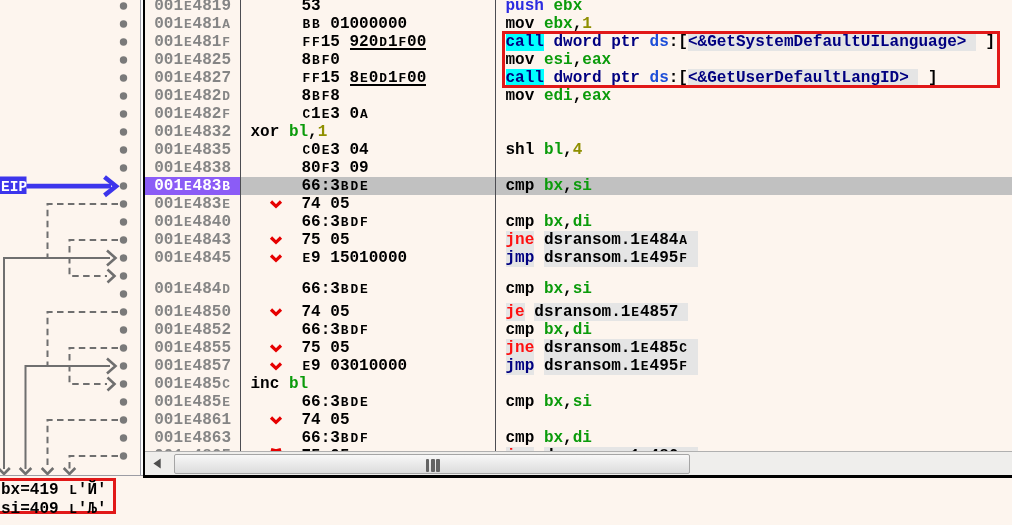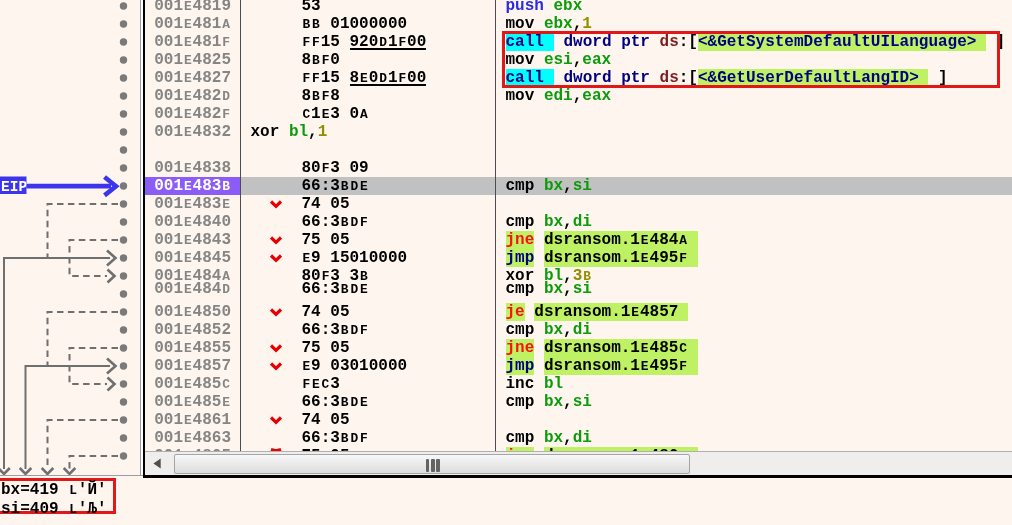--- a/index.html
+++ b/index.html
@@ -4,24 +4,24 @@
 body{width:1012px;height:525px;overflow:hidden;position:relative;background:#fdf5ee;
  font-family:"Liberation Mono",monospace;font-size:16px;color:#000;font-weight:bold}
 #tbl{position:absolute;left:0;top:0;width:1012px;height:451px;overflow:hidden}
 .row{position:absolute;left:145px;width:867px;height:18px;line-height:18px;white-space:pre;display:flex}
 .ca{width:94.5px;color:#858585;padding-left:9.2px;box-sizing:border-box;flex:none}
 .cb{width:255px;padding-left:62px;box-sizing:border-box;flex:none}
 .cd{flex:1;padding-left:11px;box-sizing:border-box}
 b{display:inline-block;width:9.6px;font-size:12.9px;text-align:center}
 .sel{background:#c1c1c1}
 .sel .ca{background:#8b5cf6;color:#fff}
-.y{background:#bef264}
-.cy{background:#00ffff;color:#000080;padding-right:10px}
+.y{background:#e5e5e5}
+.cy{background:#00ffff;color:#000080;padding-right:0}
 .nv{color:#000080}
-.mg{color:#7f1d1d}
+.mg{color:#1d4ed8}
 .gr{color:#0b9b0b}
 .ol{color:#8f8f00}
 .bl{color:#2b2be0}
 .rd{color:#ff1010}
 .u{background:linear-gradient(#000,#000) 0 15px/100% 2px no-repeat}
 .vline{position:absolute;top:0;height:451px;width:1.8px;background:#4c4c52}
 #bL{position:absolute;left:143px;top:0;width:2.3px;height:477px;background:#000}
 #sgl{position:absolute;left:139.8px;top:0;width:1.4px;height:476px;background:#9c9ca4}
 #sgw{position:absolute;left:141.2px;top:0;width:1.8px;height:476px;background:#fdfdfd}
 #bB{position:absolute;left:143px;top:474.5px;width:869px;height:3px;background:#000}
@@ -36,33 +36,33 @@
 </style></head><body>
 <div id="tbl">
 <div class="row" style="top:-3px"><div class="ca">001<b>E</b>4819</div><div class="cb">53</div><div class="cd"><span class="bl">push</span> <span class="gr">ebx</span></div></div>
 <div class="row" style="top:15px"><div class="ca">001<b>E</b>481<b>A</b></div><div class="cb"><b>B</b><b>B</b> 01000000</div><div class="cd">mov <span class="gr">ebx</span>,<span class="ol">1</span></div></div>
 <div class="row" style="top:33px"><div class="ca">001<b>E</b>481<b>F</b></div><div class="cb"><b>F</b><b>F</b>15 <span class="u">920<b>D</b>1<b>F</b>00</span></div><div class="cd"><span class="cy">call</span> <span class="nv">dword ptr</span> <span class="mg">ds</span>:[<span class="y nv">&lt;&amp;GetSystemDefaultUILanguage&gt; </span> ]</div></div>
 <div class="row" style="top:51px"><div class="ca">001<b>E</b>4825</div><div class="cb">8<b>B</b><b>F</b>0</div><div class="cd">mov <span class="gr">esi</span>,<span class="gr">eax</span></div></div>
 <div class="row" style="top:69px"><div class="ca">001<b>E</b>4827</div><div class="cb"><b>F</b><b>F</b>15 <span class="u">8<b>E</b>0<b>D</b>1<b>F</b>00</span></div><div class="cd"><span class="cy">call</span> <span class="nv">dword ptr</span> <span class="mg">ds</span>:[<span class="y nv">&lt;&amp;GetUserDefaultLangID&gt; </span> ]</div></div>
 <div class="row" style="top:87px"><div class="ca">001<b>E</b>482<b>D</b></div><div class="cb">8<b>B</b><b>F</b>8</div><div class="cd">mov <span class="gr">edi</span>,<span class="gr">eax</span></div></div>
 <div class="row" style="top:105px"><div class="ca">001<b>E</b>482<b>F</b></div><div class="cb"><b>C</b>1<b>E</b>3 0<b>A</b></div></div>
 <div class="row" style="top:123px"><div class="ca">001<b>E</b>4832</div><div class="cd">xor <span class="gr">bl</span>,<span class="ol">1</span></div></div>
+<div class="row" style="top:141px"><div class="ca">001<b>E</b>4835</div><div class="cb"><b>C</b>0<b>E</b>3 04</div><div class="cd">shl <span class="gr">bl</span>,<span class="ol">4</span></div></div>
 <div class="row" style="top:159px"><div class="ca">001<b>E</b>4838</div><div class="cb">80<b>F</b>3 09</div></div>
 <div class="row sel" style="top:177px"><div class="ca">001<b>E</b>483<b>B</b></div><div class="cb">66:3<b>B</b><b>D</b><b>E</b></div><div class="cd">cmp <span class="gr">bx</span>,<span class="gr">si</span></div></div>
 <div class="row" style="top:195px"><div class="ca">001<b>E</b>483<b>E</b></div><div class="cb">74 05</div></div>
 <div class="row" style="top:213px"><div class="ca">001<b>E</b>4840</div><div class="cb">66:3<b>B</b><b>D</b><b>F</b></div><div class="cd">cmp <span class="gr">bx</span>,<span class="gr">di</span></div></div>
 <div class="row" style="top:231px"><div class="ca">001<b>E</b>4843</div><div class="cb">75 05</div><div class="cd"><span class="y"><span class="rd">jne</span></span> <span class="y">dsransom.1<b>E</b>484<b>A</b> </span></div></div>
 <div class="row" style="top:249px"><div class="ca">001<b>E</b>4845</div><div class="cb"><b>E</b>9 15010000</div><div class="cd"><span class="y"><span class="nv">jmp</span></span> <span class="y">dsransom.1<b>E</b>495<b>F</b> </span></div></div>
-<div class="row" style="top:267px"><div class="ca">001<b>E</b>484<b>A</b></div><div class="cb">80<b>F</b>3 3<b>B</b></div><div class="cd">xor <span class="gr">bl</span>,<span class="ol">3<b>B</b></span></div></div>
 <div class="row" style="top:280px"><div class="ca">001<b>E</b>484<b>D</b></div><div class="cb">66:3<b>B</b><b>D</b><b>E</b></div><div class="cd">cmp <span class="gr">bx</span>,<span class="gr">si</span></div></div>
 <div class="row" style="top:303px"><div class="ca">001<b>E</b>4850</div><div class="cb">74 05</div><div class="cd"><span class="y"><span class="rd">je</span></span> <span class="y">dsransom.1<b>E</b>4857 </span></div></div>
 <div class="row" style="top:321px"><div class="ca">001<b>E</b>4852</div><div class="cb">66:3<b>B</b><b>D</b><b>F</b></div><div class="cd">cmp <span class="gr">bx</span>,<span class="gr">di</span></div></div>
 <div class="row" style="top:339px"><div class="ca">001<b>E</b>4855</div><div class="cb">75 05</div><div class="cd"><span class="y"><span class="rd">jne</span></span> <span class="y">dsransom.1<b>E</b>485<b>C</b> </span></div></div>
 <div class="row" style="top:357px"><div class="ca">001<b>E</b>4857</div><div class="cb"><b>E</b>9 03010000</div><div class="cd"><span class="y"><span class="nv">jmp</span></span> <span class="y">dsransom.1<b>E</b>495<b>F</b> </span></div></div>
-<div class="row" style="top:375px"><div class="ca">001<b>E</b>485<b>C</b></div><div class="cb"><b>F</b><b>E</b><b>C</b>3</div><div class="cd">inc <span class="gr">bl</span></div></div>
+<div class="row" style="top:375px"><div class="ca">001<b>E</b>485<b>C</b></div><div class="cd">inc <span class="gr">bl</span></div></div>
 <div class="row" style="top:393px"><div class="ca">001<b>E</b>485<b>E</b></div><div class="cb">66:3<b>B</b><b>D</b><b>E</b></div><div class="cd">cmp <span class="gr">bx</span>,<span class="gr">si</span></div></div>
 <div class="row" style="top:411px"><div class="ca">001<b>E</b>4861</div><div class="cb">74 05</div></div>
 <div class="row" style="top:429px"><div class="ca">001<b>E</b>4863</div><div class="cb">66:3<b>B</b><b>D</b><b>F</b></div><div class="cd">cmp <span class="gr">bx</span>,<span class="gr">di</span></div></div>
 <div class="row" style="top:447px"><div class="ca">001<b>E</b>4865</div><div class="cb">75 05</div><div class="cd"><span class="y"><span class="rd">jne</span></span> <span class="y">dsransom.1<b>E</b>486<b>D</b> </span></div></div>
 <div class="vline" style="left:239.5px"></div>
 <div class="vline" style="left:494.5px"></div>
 </div>
 <div id="sgl"></div>
 <div id="sgw"></div>
 <div id="bL"></div>

